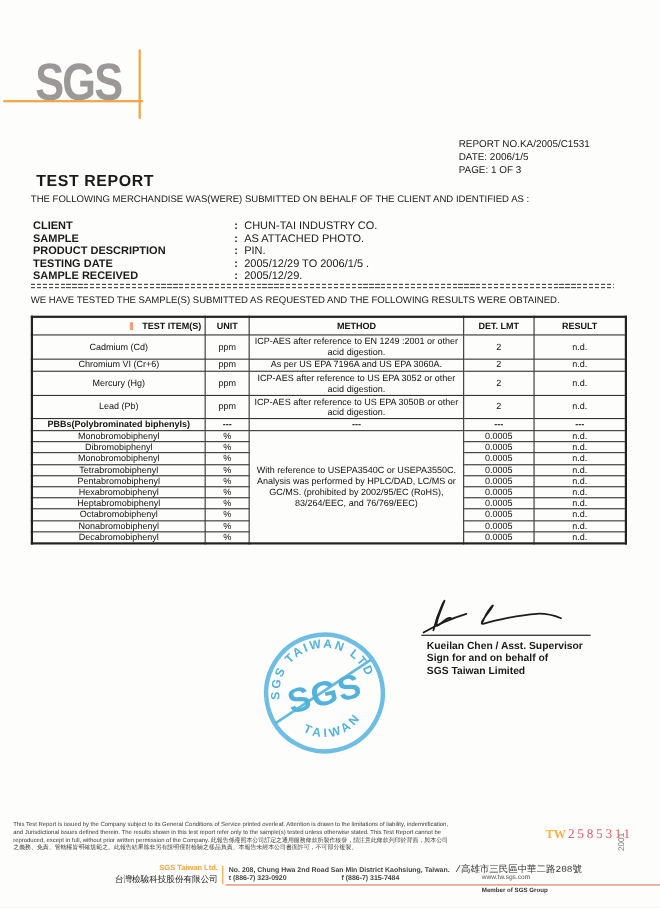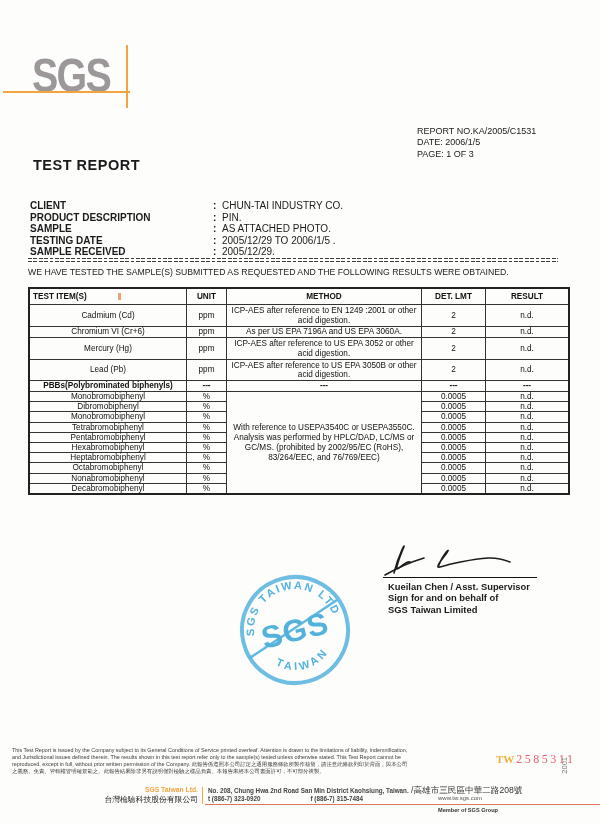--- a/index.html
+++ b/index.html
@@ -24,21 +24,21 @@
 
   .sep{left:28px;top:258px;width:530px;}
   .sep .bar{height:1.4px;background:repeating-linear-gradient(90deg,#3a3a3a 0 3.8px,transparent 3.8px 5.4px);margin-bottom:1.6px;}
   .tested{left:28px;top:267px;font-size:8.7px;}
 
   
   table.results{left:28px;top:287px;width:510px;border-collapse:collapse;font-size:8.2px;color:#111;
                 border:2px solid #222;table-layout:fixed;}
   .results th,.results td{border:1px solid #333;padding:0 3px;line-height:9.2px;overflow:hidden;}
   .results th{font-weight:bold;height:15px;text-align:center;}
-  .results th.item{text-align:left;position:relative;margin-top:42px;}
+  .results th.item{text-align:right;position:relative;margin-top:42px;}
   .results td.item{text-align:center;}
   .results td.c{text-align:center;}
   .orange-tick{position:absolute;left:88px;top:4px;width:3px;height:7px;background:#f0a073;}
   .h23{height:22px;} .h12{height:11px;} .h22{height:21px;} .h10{height:10px;}
   .pbb-hdr td{font-weight:bold;}
   td.pbbm{text-align:center;line-height:10px;padding:0 2px;}
 
   
   .stamp{left:237px;top:572px;transform:rotate(-14deg);opacity:.82;}
   .stamp text{fill:#2ea2d6;font-family:"Liberation Sans",sans-serif;font-weight:bold;}
@@ -53,21 +53,21 @@
   .serial{left:496px;top:749px;white-space:nowrap;font-family:Liberation Serif, serif;}
   .serial .pre{font-size:11px;font-weight:bold;color:#f2b13f;}
   .serial .num{font-size:12px;color:#e8606b;letter-spacing:2.5px;margin-left:2px;}
   .side-code{left:560px;top:757px;font-size:7.5px;color:#777;writing-mode:vertical-rl;transform:rotate(180deg);}
 
   
   .f-co-en{left:60px;top:786px;width:138px;text-align:right;font-size:6.8px;font-weight:bold;color:#f2a440;}
   .f-co-zh{left:60px;top:794px;width:138px;text-align:right;font-size:7.8px;color:#222;}
   .f-div{left:202px;top:787px;width:1.3px;height:17px;background:#f2a440;}
   .f-addr1{left:208px;top:785px;font-size:6.3px;color:#444;font-weight:bold;white-space:nowrap;}
-  .f-addr1 .zh{font-size:8.6px;color:#333;font-weight:normal;}
+  .f-addr1 .zh{font-size:8.6px;color:#333;font-weight:normal;font-family:Liberation Mono, monospace;}
   .f-addr2{left:208px;top:795px;font-size:6.3px;color:#444;font-weight:bold;white-space:nowrap;}
   .f-addr2 .fax{margin-left:50px;}
   .f-web{left:438px;top:795px;font-size:6px;color:#555;}
   .f-rule{left:205px;top:804px;width:395px;height:1.3px;background:#e2735a;}
   .f-member{left:438px;top:807px;font-size:5.6px;font-weight:bold;color:#333;}
 </style>
 </head>
 <body>
 
 <div class="page">
@@ -77,30 +77,31 @@
   <div class="abs logo-vline"></div>
 
   <div class="abs title">TEST REPORT</div>
 
   <div class="abs report-info">
     <div>REPORT NO.KA/2005/C1531</div>
     <div>DATE: 2006/1/5</div>
     <div>PAGE: 1 OF 3</div>
   </div>
 
+  <div class="abs intro">THE FOLLOWING MERCHANDISE WAS(WERE) SUBMITTED ON BEHALF OF THE CLIENT AND IDENTIFIED AS :</div>
 
   <div class="abs client">
     <div class="row">
       <span class="lbl">CLIENT</span><span class="col">:</span><span>CHUN-TAI INDUSTRY CO.</span>
     </div>
     <div class="row">
+      <span class="lbl">SAMPLE</span><span class="col">:</span><span>AS ATTACHED PHOTO.</span>
+    </div>
+    <div class="row">
       <span class="lbl">PRODUCT DESCRIPTION</span><span class="col">:</span><span>PIN.</span>
-    </div>
-    <div class="row">
-      <span class="lbl">SAMPLE</span><span class="col">:</span><span>AS ATTACHED PHOTO.</span>
     </div>
     <div class="row">
       <span class="lbl">TESTING DATE</span><span class="col">:</span><span>2005/12/29 TO 2006/1/5 .</span>
     </div>
     <div class="row">
       <span class="lbl">SAMPLE RECEIVED</span><span class="col">:</span><span>2005/12/29.</span>
     </div>
   </div>
 
   <div class="abs sep">

